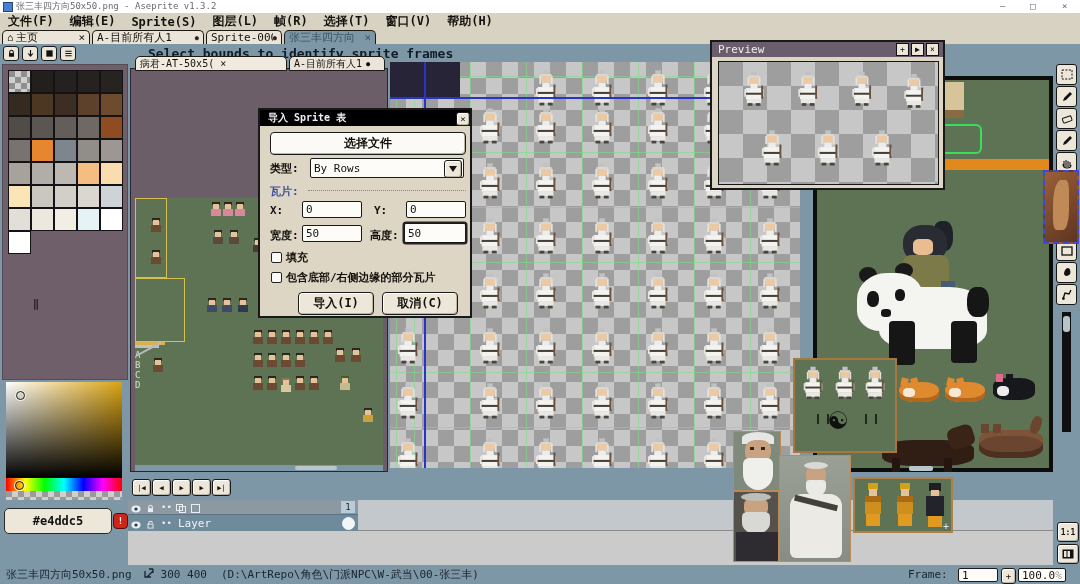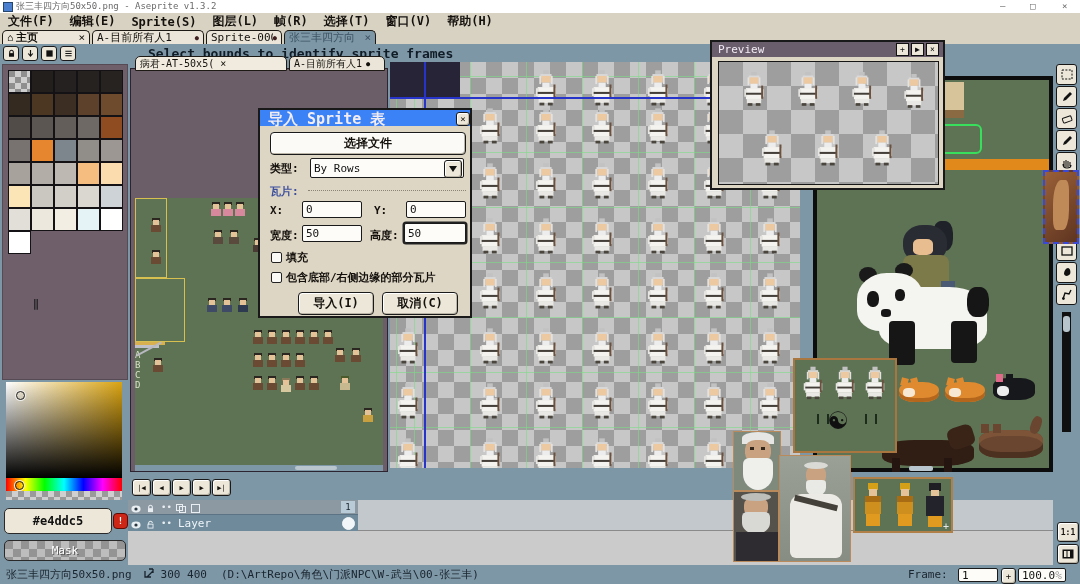--- a/index.html
+++ b/index.html
@@ -58,22 +58,22 @@
   #green-inner{position:relative;width:100%;height:100%;background:#5d7354;overflow:visible;}
   
   #preview{left:710px;top:40px;width:235px;height:150px;background:#ddd6c5;border:2px solid #191919;box-sizing:border-box;}
   #preview-title{position:absolute;left:0;top:0;right:0;height:15px;background:#6a5e6d;color:#f2ecf4;font-size:11px;
                  display:flex;align-items:center;padding-left:6px;box-sizing:border-box;}
   #preview-canvas{position:absolute;left:6px;top:19px;width:219px;height:122px;border:1px solid #161616;
                   background:repeating-conic-gradient(#c7c7c7 0% 25%,#9e9e9e 0% 50%);background-size:48px 48px;overflow:hidden;}
   .pv-btn{width:11px;height:11px;background:#ece7d8;border:1px solid #111;font-size:8px;display:flex;align-items:center;justify-content:center;color:#111;margin-left:2px;}
   
   #dialog{left:258px;top:108px;width:214px;height:210px;background:#ddd6c5;border:2px solid #191919;box-sizing:border-box;z-index:60;}
-  #dialog-title{position:absolute;left:0;top:0;right:0;height:16px;background:#3b82f6;color:#f2ecf4;font-size:15px;font-weight:700;
-                display:flex;align-items:flex-start;padding-left:8px;box-sizing:border-box;}
+  #dialog-title{position:absolute;left:0;top:0;right:0;height:16px;background:#000000;color:#f2ecf4;font-size:10px;font-weight:700;
+                display:flex;align-items:center;padding-left:8px;box-sizing:border-box;}
   .dlabel{position:absolute;font-size:11px;font-weight:700;color:#14100c;}
   .check{position:absolute;width:9px;height:9px;border:1px solid #222;border-radius:2px;background:#fbfaf6;}
   .pb{width:17px;height:15px;margin-right:1px;font-size:7px;}
   
   .tool{position:absolute;width:21px;height:21px;background:#ece7d8;border:1px solid #161616;border-radius:3px;
         display:flex;align-items:center;justify-content:center;box-sizing:border-box;}
   
   #statusbar{left:0;top:565px;width:1080px;height:19px;background:#7e97a6;color:#18242e;font-size:11px;display:flex;align-items:center;}
   .mini-fig{position:absolute;}
   .mini-fig .hd{position:absolute;left:2px;top:2px;width:6px;height:5px;background:#e6c298;}
@@ -122,21 +122,21 @@
       <div class="txt" style="padding: 0px 8px;">图层(L)</div>
       <div class="txt" style="padding: 0px 8px;">帧(R)</div>
       <div class="txt" style="padding: 0px 8px;">选择(T)</div>
       <div class="txt" style="padding: 16px 8px;">窗口(V)</div>
       <div class="txt" style="padding: 0px 8px;">帮助(H)</div>
     </div>
 
   <div class="abs txt" id="tabbar">
       <div class="tab" style="width: 88px;">
         <div style="font-size: 10px; margin-right: 3px;">⌂</div>
-        <div class="txt" style="overflow: hidden; flex: 1 1 0%; font-weight: bold;">主页</div>
+        <div class="txt" style="overflow: hidden; flex: 1 1 0%;">主页</div>
         <div style="margin-left: 3px;">×</div>
       </div>
       <div class="tab" style="width: 112px;">
         <div class="txt" style="overflow: hidden; flex: 1 1 0%;">A-目前所有人1</div>
         <div style="font-size: 7px; color: rgb(64, 32, 32);">●</div>
       </div>
       <div class="tab" style="width: 76px;">
         <div class="txt" style="overflow: hidden; flex: 1 1 0%;">Sprite-0002</div>
         <div style="font-size: 7px; color: rgb(64, 32, 32);">●</div>
       </div>
@@ -213,21 +213,20 @@
 
   <div class="abs" id="picker">
     <span class="ring" style="left:10px;top:9px;"></span>
   </div>
   <div class="abs" id="huebar">
     <span class="ring" style="left:9px;top:3px;"></span>
   </div>
   <div class="abs" id="alphabar"></div>
   <div class="abs txt" id="hexfield">#e4ddc5</div>
   <div class="abs" id="warnbtn">!</div>
-  <div class="abs txt" id="maskbtn">Mask</div>
 
   <div class="abs" id="doc-window">
     <div class="dtab" style="left:4px;top:-13px;width:152px;background:#f0ebde;">
       <span class="txt">病君-AT-50x5(</span>
       <span style="margin-left:6px;">×</span>
     </div>
     <div class="dtab" style="left:158px;top:-13px;width:96px;">
       <span class="txt">A-目前所有人1</span>
       <span style="margin-left:4px;font-size:7px;">●</span>
     </div>

